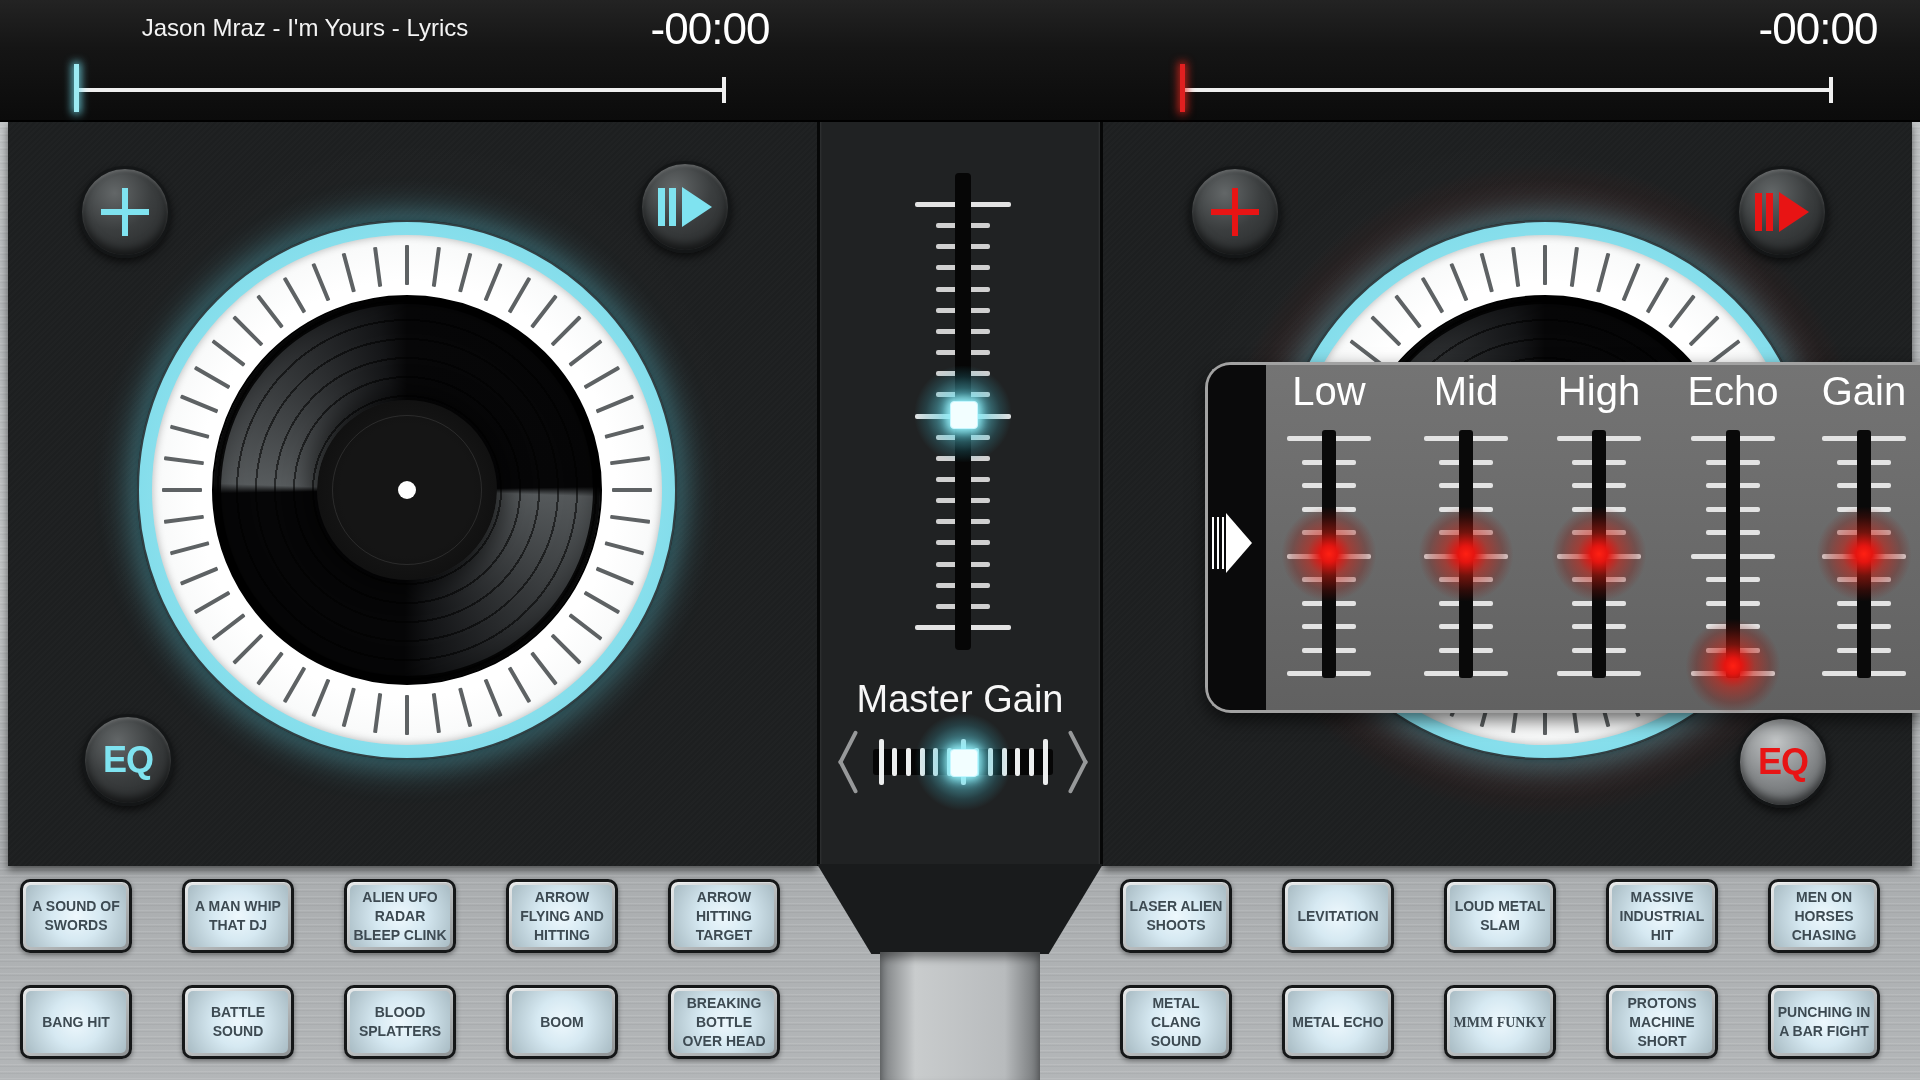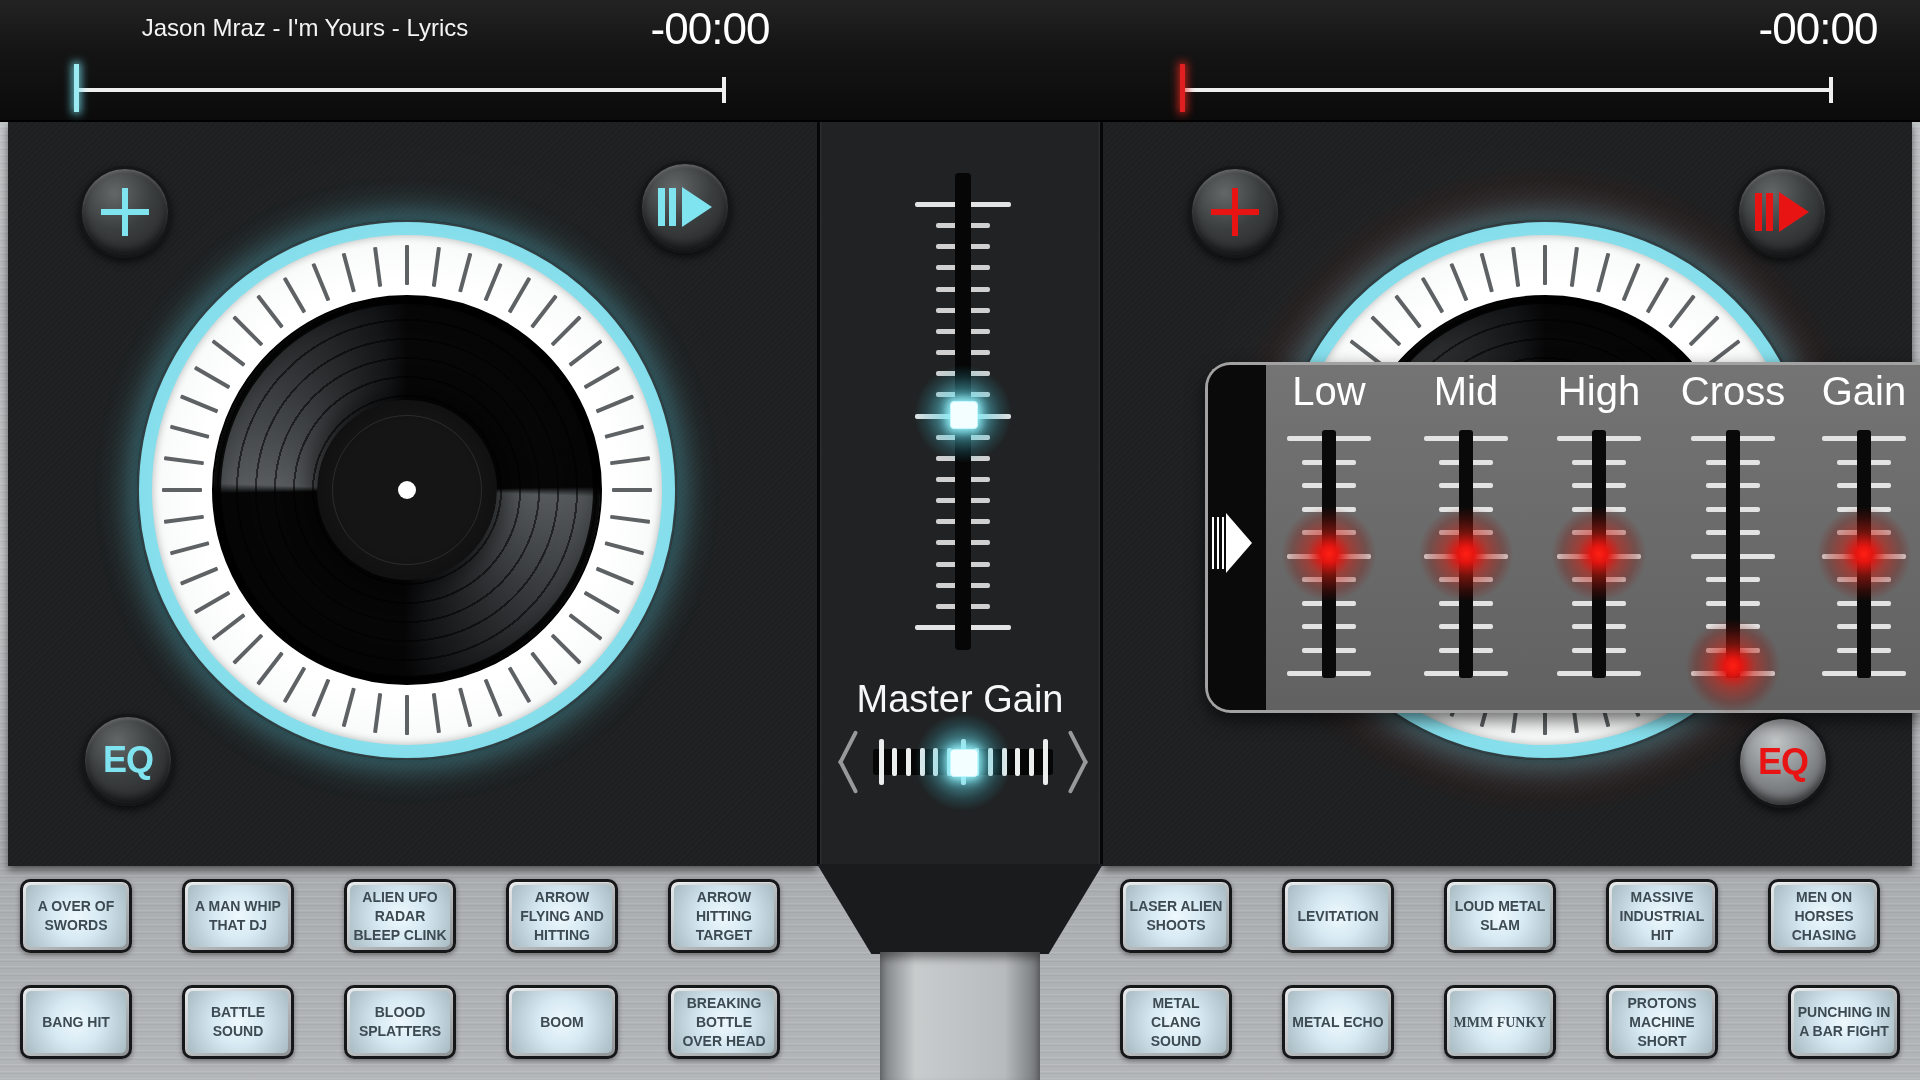--- a/index.html
+++ b/index.html
@@ -395,21 +395,21 @@
           <div class="tickH" style="left: 349px; top: 188.5px; width: 84px;"></div>
           <div class="tickH" style="left: 364px; top: 212px; width: 54px;"></div>
           <div class="tickH" style="left: 364px; top: 235.5px; width: 54px;"></div>
           <div class="tickH" style="left: 364px; top: 259px; width: 54px;"></div>
           <div class="tickH" style="left: 364px; top: 282.5px; width: 54px;"></div>
           <div class="tickH" style="left: 349px; top: 306px; width: 84px;"></div>
           <div class="eq-track" style="left: 384px;"></div>
           <div class="knob-red" style="left: 343px; top: 140.5px;"></div>
         </div>
         <div>
-          <div class="eq-label" style="left: 450px;">Cross</div>
+          <div class="eq-label" style="left: 450px;">Echo</div>
           <div class="tickH" style="left: 483px; top: 71px; width: 84px;"></div>
           <div class="tickH" style="left: 498px; top: 94.5px; width: 54px;"></div>
           <div class="tickH" style="left: 498px; top: 118px; width: 54px;"></div>
           <div class="tickH" style="left: 498px; top: 141.5px; width: 54px;"></div>
           <div class="tickH" style="left: 498px; top: 165px; width: 54px;"></div>
           <div class="tickH" style="left: 483px; top: 188.5px; width: 84px;"></div>
           <div class="tickH" style="left: 498px; top: 212px; width: 54px;"></div>
           <div class="tickH" style="left: 498px; top: 235.5px; width: 54px;"></div>
           <div class="tickH" style="left: 498px; top: 259px; width: 54px;"></div>
           <div class="tickH" style="left: 498px; top: 282.5px; width: 54px;"></div>
@@ -434,21 +434,21 @@
           <div class="knob-red" style="left: 608px; top: 140.5px;"></div>
         </div>
       </div>
   </div>
 
   <div class="notch"></div>
   <div class="slot"></div>
 
   <div id="fx-layer">
       <div class="fx-btn" style="left: 20px; top: 879px;">
-        <div class="fx-face">A OVER OF SWORDS</div>
+        <div class="fx-face">A SOUND OF SWORDS</div>
       </div>
       <div class="fx-btn" style="left: 182px; top: 879px;">
         <div class="fx-face">A MAN WHIP THAT DJ</div>
       </div>
       <div class="fx-btn" style="left: 344px; top: 879px;">
         <div class="fx-face">ALIEN UFO RADAR BLEEP CLINK</div>
       </div>
       <div class="fx-btn" style="left: 506px; top: 879px;">
         <div class="fx-face">ARROW FLYING AND HITTING</div>
       </div>
@@ -490,17 +490,17 @@
       </div>
       <div class="fx-btn" style="left: 1282px; top: 985px;">
         <div class="fx-face">METAL ECHO</div>
       </div>
       <div class="fx-btn" style="left: 1444px; top: 985px; font-family: Liberation Serif, serif;">
         <div class="fx-face">MMM FUNKY</div>
       </div>
       <div class="fx-btn" style="left: 1606px; top: 985px;">
         <div class="fx-face">PROTONS MACHINE SHORT</div>
       </div>
-      <div class="fx-btn" style="left: 1768px; top: 985px; margin-left: 20px;">
+      <div class="fx-btn" style="left: 1768px; top: 985px;">
         <div class="fx-face">PUNCHING IN A BAR FIGHT</div>
       </div>
     </div>
 </div>
 
 </body></html>

